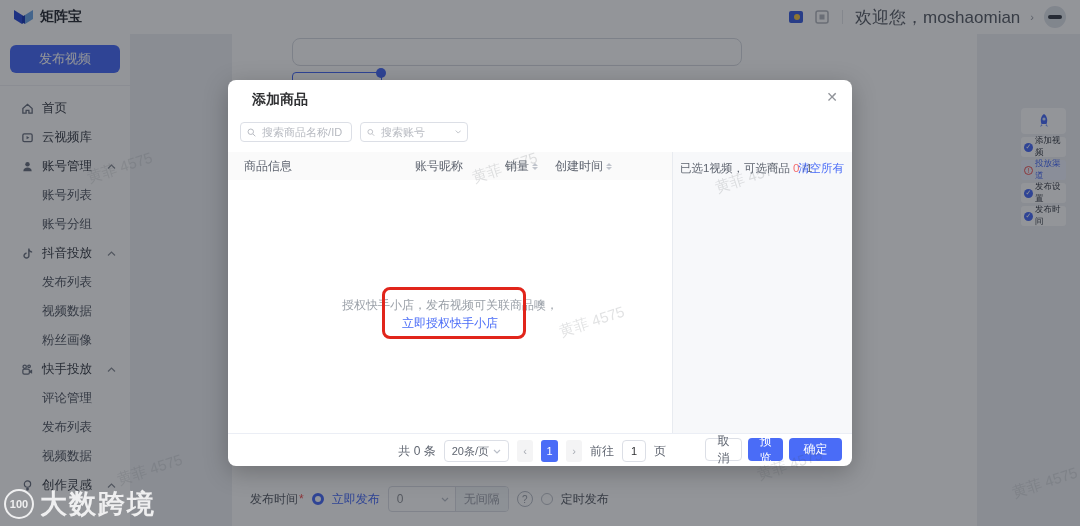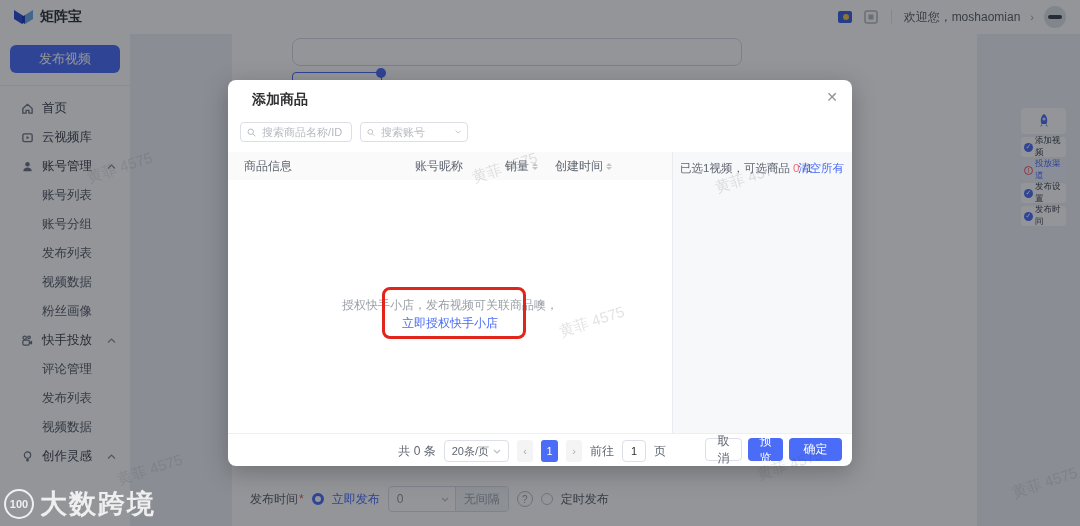--- a/index.html
+++ b/index.html
@@ -6,21 +6,21 @@
   body{width:1080px;height:526px;overflow:hidden;font-family:"Liberation Sans","DejaVu Sans",sans-serif;}
   .screen{position:relative;width:1080px;height:526px;background:#eef0f4;overflow:hidden;}
 
   
   .topbar{position:absolute;top:0;left:0;right:0;height:34px;background:#fff;display:flex;align-items:center;padding:0 14px;box-sizing:border-box;z-index:1;}
   .brand{display:flex;align-items:center;gap:7px;}
   .brand-title{font-size:14px;font-weight:bold;color:#2b2f36;}
   .topbar-right{margin-left:auto;display:flex;align-items:center;gap:10px;}
   .tb-ic{width:16px;height:16px;display:inline-flex;}
   .tb-divider{width:1px;height:14px;background:#e3e5ea;margin:0 2px;}
-  .welcome{font-size:12px;color:#5a5f68;}
+  .welcome{font-size:17px;color:#5a5f68;}
   .tb-chev{font-size:11px;color:#9aa0a8;}
   .avatar{width:22px;height:22px;border-radius:50%;background:#dfe3ea;position:relative;overflow:hidden;}
   .avatar::after{content:"";position:absolute;left:4px;top:9px;width:14px;height:4px;border-radius:2px;background:#3a3f49;}
 
   
   .sidebar{position:absolute;top:34px;left:0;width:130px;bottom:0;background:#fff;z-index:1;}
   .publish-btn{display:block;margin:11px auto 0;width:110px;height:28px;background:#4a6cf7;color:#fff;font-size:13px;border:none;border-radius:6px;cursor:pointer;font-family:inherit;}
   .side-sep{height:1px;background:#f0f1f4;margin:12px 0 8px;}
   .menu-row{height:29px;display:flex;align-items:center;box-sizing:border-box;font-size:12.5px;color:#3a3f48;cursor:pointer;}
   .menu-row.parent{padding-left:20px;}
@@ -167,20 +167,34 @@
               <polyline points="1,4.5 4.5,1 8,4.5" fill="none" stroke="#8a8f98" stroke-width="1.2"></polyline>
             </svg>
           </span>
         </div>
         <div class="menu-row sub">
           <span>账号列表</span>
         </div>
         <div class="menu-row sub">
           <span>账号分组</span>
         </div>
+        <div class="menu-row parent">
+          <span class="menu-ic">
+            <svg width="13" height="13" viewBox="0 0 14 14">
+              <path d="M8.5 1.5 V9.2 A2.6 2.6 0 1 1 6 6.7" fill="none" stroke="#6b7280" stroke-width="1.5"></path>
+              <path d="M8.5 3 C9 4.5 10.4 5.4 12 5.5" fill="none" stroke="#6b7280" stroke-width="1.5"></path>
+            </svg>
+          </span>
+          <span>抖音投放</span>
+          <span class="menu-chev">
+            <svg width="9" height="6" viewBox="0 0 9 6">
+              <polyline points="1,4.5 4.5,1 8,4.5" fill="none" stroke="#8a8f98" stroke-width="1.2"></polyline>
+            </svg>
+          </span>
+        </div>
         <div class="menu-row sub">
           <span>发布列表</span>
         </div>
         <div class="menu-row sub">
           <span>视频数据</span>
         </div>
         <div class="menu-row sub">
           <span>粉丝画像</span>
         </div>
         <div class="menu-row parent">

